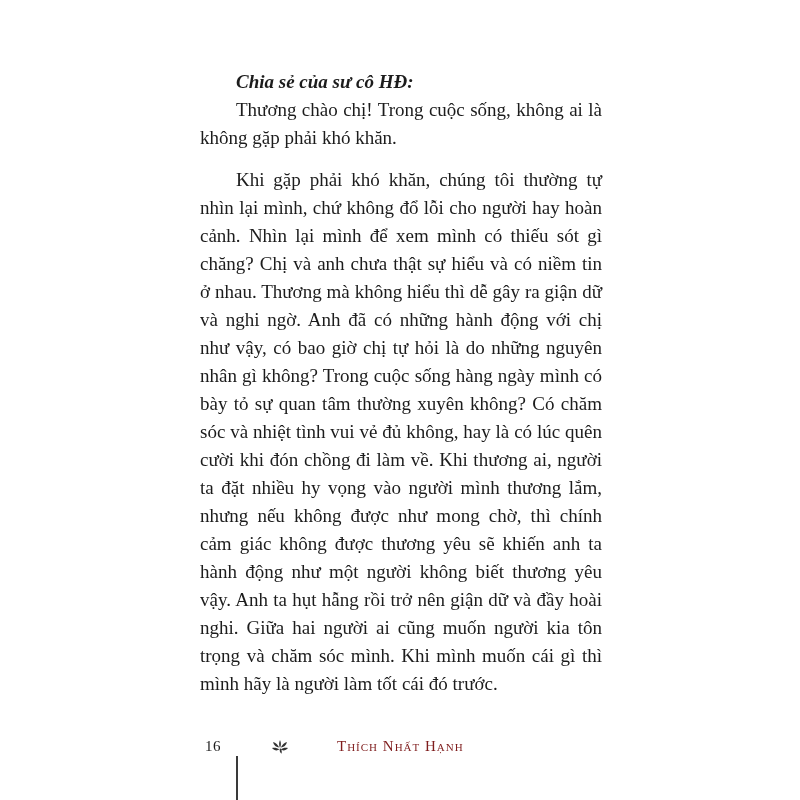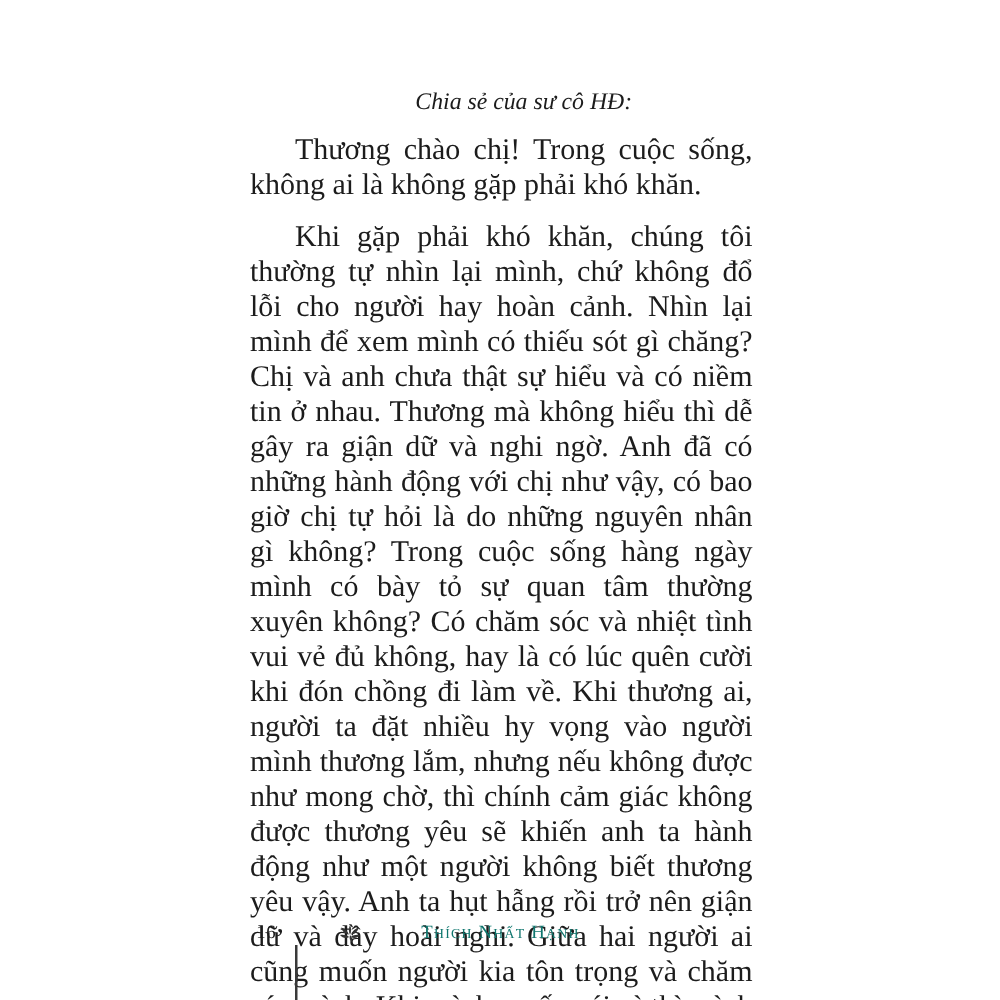--- a/index.html
+++ b/index.html
@@ -17,29 +17,28 @@
     overflow: hidden;
   }
   .text-block {
     position: absolute;
     left: 200px;
     top: 68px;
     width: 402px;
   }
   .section-heading {
     font-style: italic;
-    font-weight: normal;
+    font-weight: bold;
     font-size: 19px;
     line-height: 28px;
     text-indent: 36px;
-    margin: 0 0 10px 0;
-    text-align: center;
+    margin: 0 0 0 0;
   }
   .body-paragraph {
-    font-size: 24px;
+    font-size: 19px;
     line-height: 28px;
     text-align: justify;
     text-indent: 36px;
     margin: 0 0 14px 0;
   }
   .footer {
     position: absolute;
     left: 205px;
     top: 738px;
     display: flex;
@@ -55,21 +54,21 @@
   .lotus {
     width: 18px;
     height: 16px;
     margin-right: 8px;
     display: inline-block;
   }
   .author-name {
     font-variant: small-caps;
     letter-spacing: 1px;
     font-size: 15px;
-    color: #0f766e;
+    color: #7f1d1d;
   }
   .stem-line {
     position: absolute;
     left: 236px;
     top: 756px;
     width: 2px;
     height: 44px;
     background: #3a3a3a;
   }
 </style>

